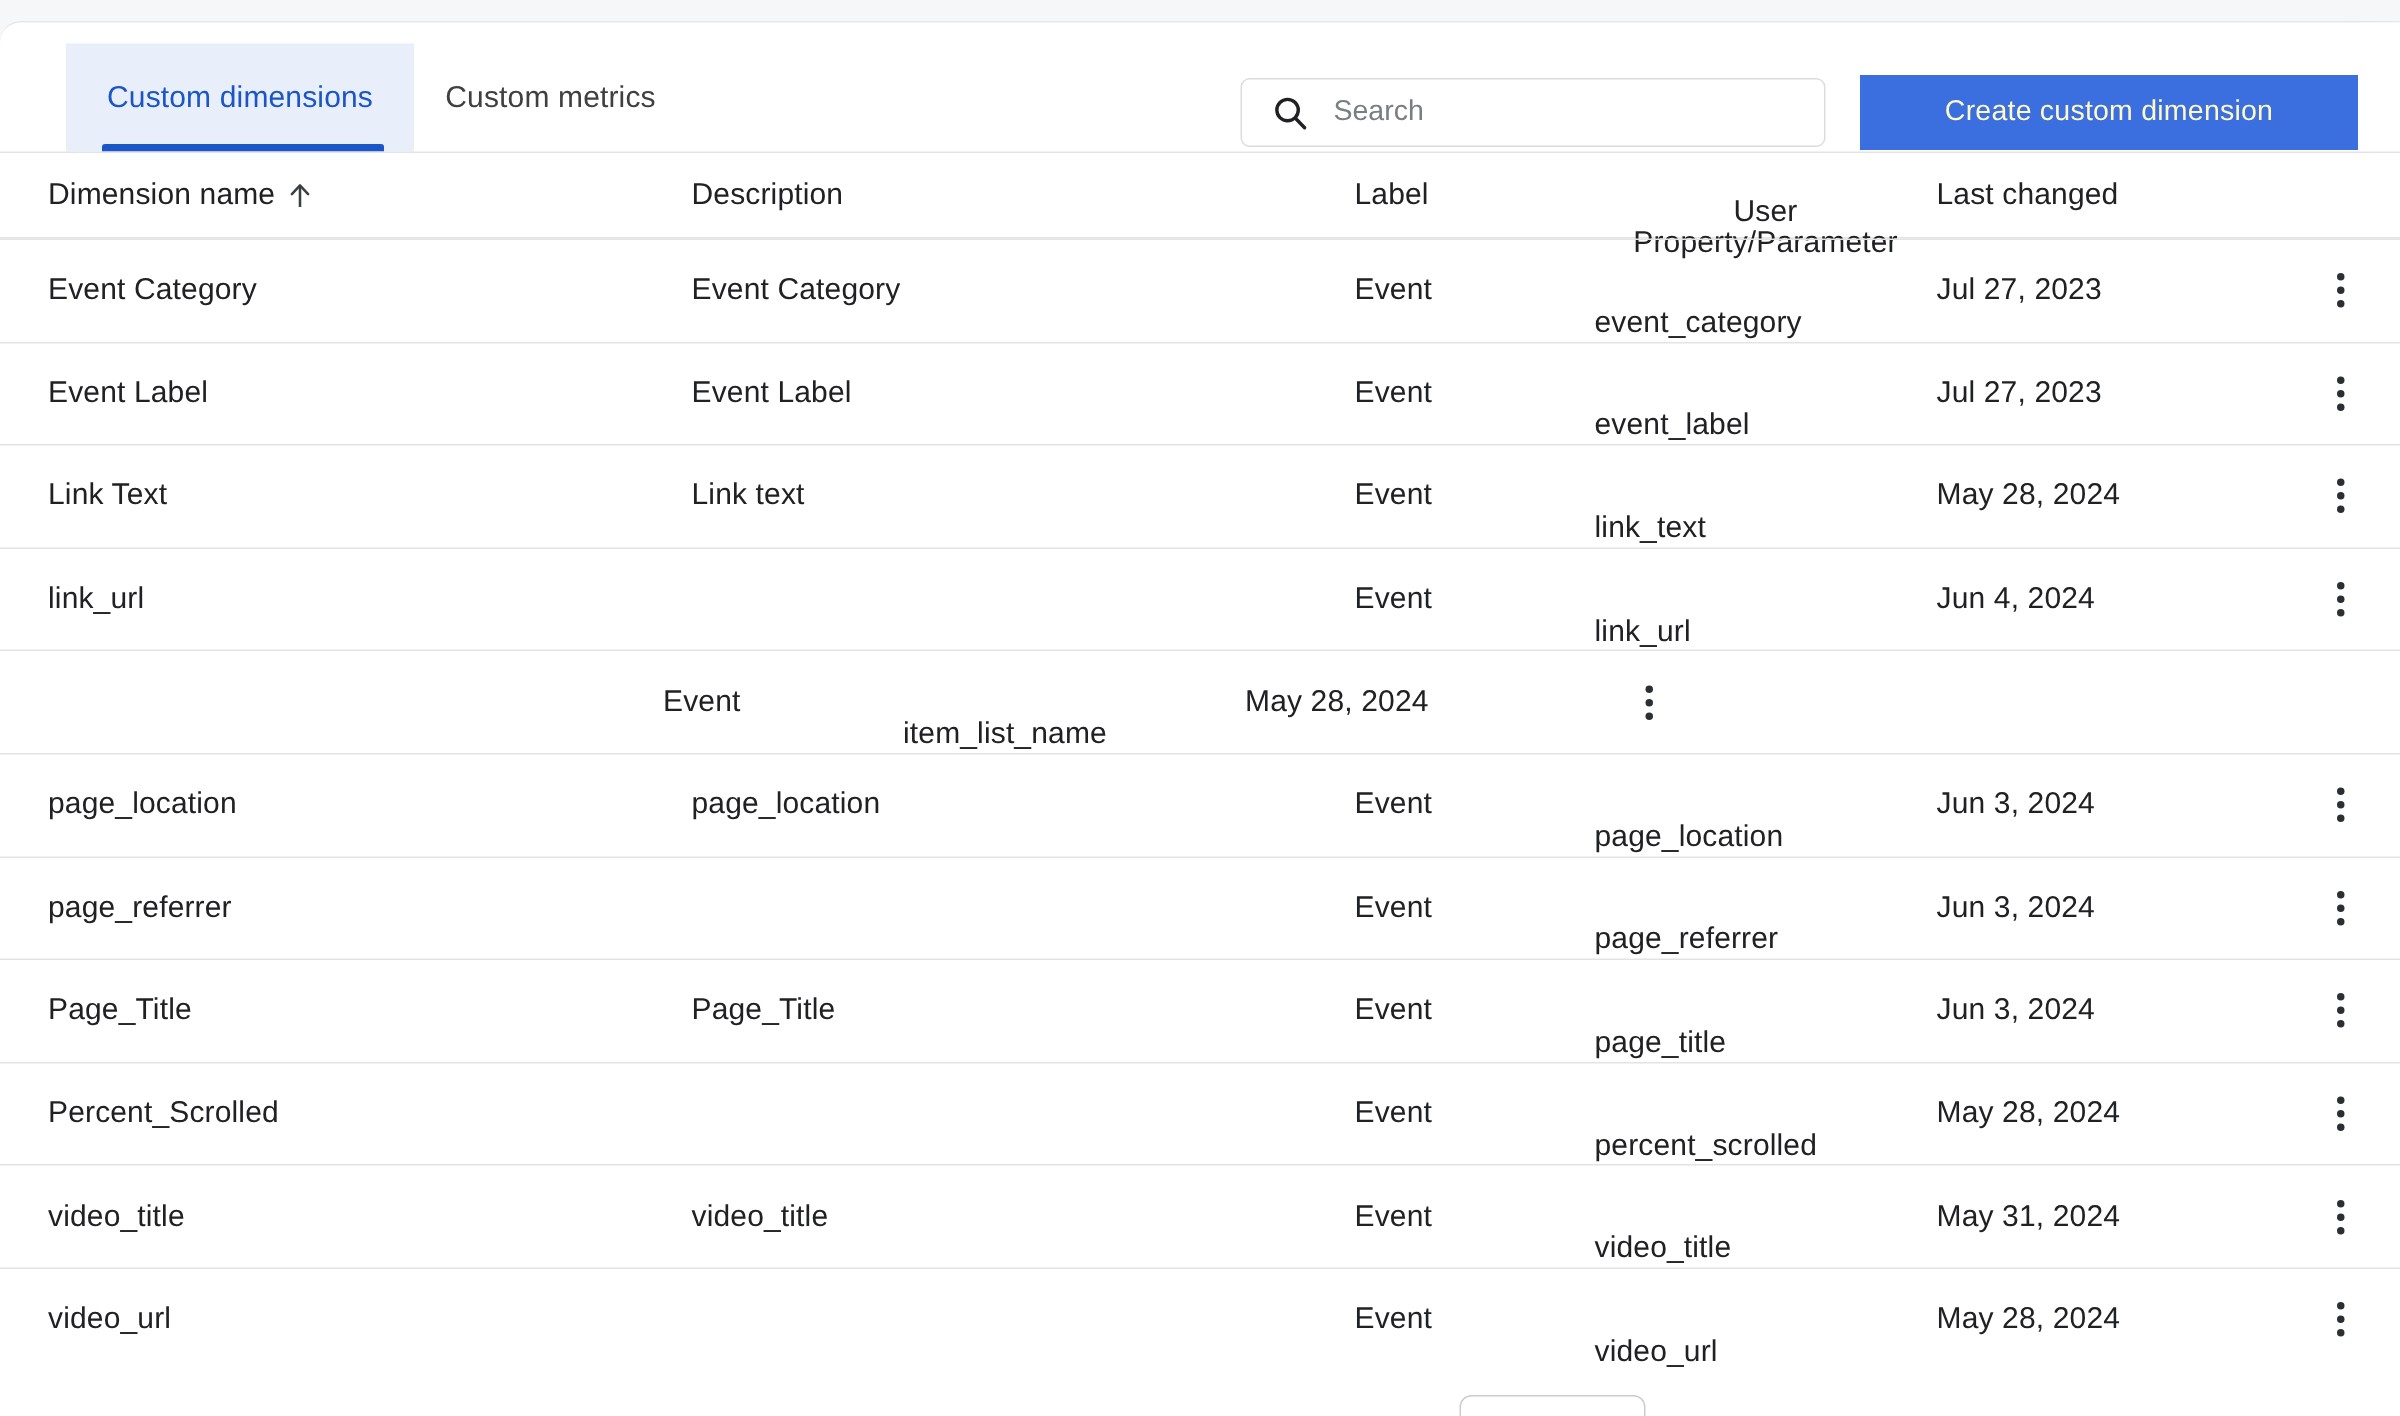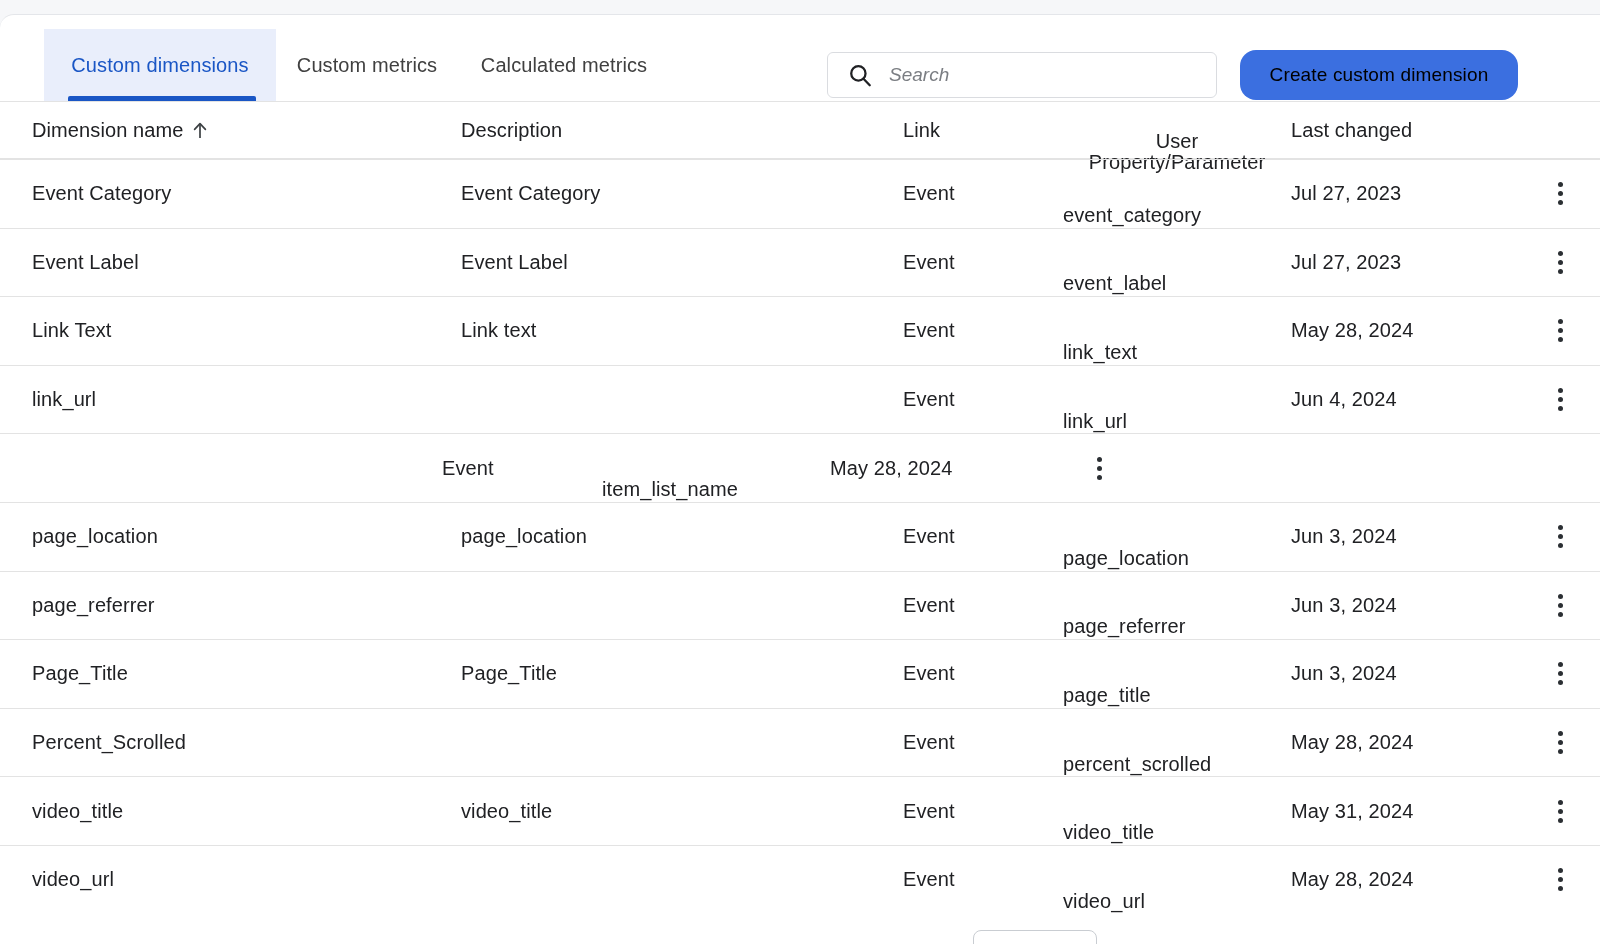--- a/index.html
+++ b/index.html
@@ -110,35 +110,34 @@
 
   .search-input {
     border: none;
     outline: none;
     background: transparent;
     font-family: "Liberation Sans", sans-serif;
     font-size: 19px;
     color: #3b82f6;
     width: 290px;
     padding: 0;
-    font-style: italic;
   }
   .search-input::placeholder { color: #7a7d82; }
 
   
   .create-btn {
     position: absolute;
     left: 1240px;
     top: 35px;
-    width: 278px;
+    width: 332px;
     height: 50px;
     background: #3b6fe0;
-    color: #000000;
+    color: #fef9c3;
     border: none;
-    border-radius: 16px;
+    border-radius: 0;
     font-family: "Liberation Sans", sans-serif;
     font-size: 19px;
     letter-spacing: .15px;
     cursor: pointer;
   }
 
   
   .table {
     position: relative;
     width: 1600px;
@@ -245,23 +244,20 @@
 
     <div class="topbar">
 
       <div class="tabs">
         <div class="tab tab-0 active">
           <span class="tab-label">Custom dimensions</span>
           <span class="tab-underline"></span>
         </div>
         <div class="tab tab-1">
           <span class="tab-label">Custom metrics</span>
-        </div>
-        <div class="tab tab-2">
-          <span class="tab-label">Calculated metrics</span>
         </div>
       </div>
 
       <div class="search-box">
         <svg class="search-icon" viewBox="0 0 24 24" fill="none">
           <circle cx="10.5" cy="10.5" r="6.6" stroke="#202124" stroke-width="2.1"></circle>
           <line x1="15.2" y1="15.4" x2="21" y2="21.4" stroke="#202124" stroke-width="2.1" stroke-linecap="round"></line>
         </svg>
         <input class="search-input" type="text" placeholder="Search" style="">
       </div>
@@ -273,21 +269,21 @@
 
       <div class="row header-row">
         <div class="c-name">
           <span>Dimension name</span>
           <svg class="sort-arrow" viewBox="0 0 16 18" fill="none">
             <line x1="8" y1="17" x2="8" y2="3" stroke="#3c4043" stroke-width="1.7"></line>
             <polyline points="2.6,8.4 8,2.6 13.4,8.4" stroke="#3c4043" stroke-width="1.7" fill="none" stroke-linecap="round" stroke-linejoin="round"></polyline>
           </svg>
         </div>
         <div class="c-desc">Description</div>
-        <div class="c-scope">Link</div>
+        <div class="c-scope">Label</div>
         <div class="c-param">
           <span class="p1">User</span>
           <span class="p2">Property/Parameter</span>
         </div>
         <div class="c-date">Last changed</div>
         <div class="c-menu"></div>
       </div>
 
       <div id="rows">
           <div class="row">

